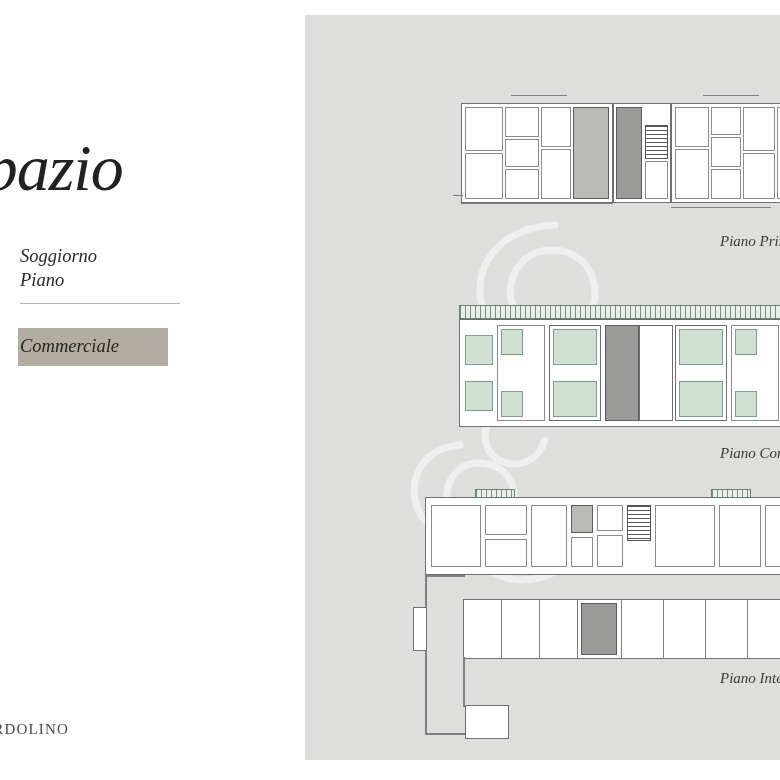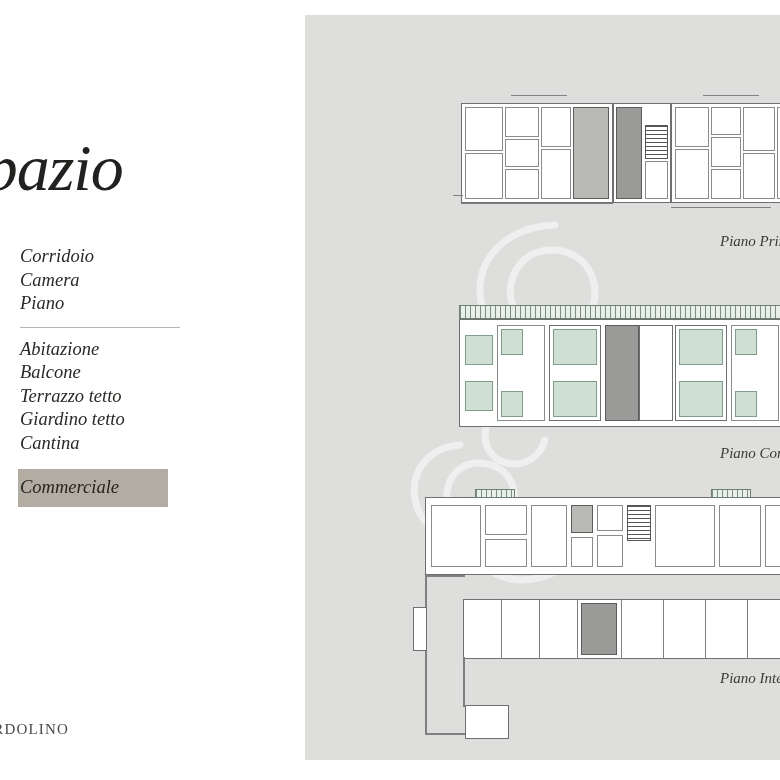--- a/index.html
+++ b/index.html
@@ -163,34 +163,26 @@
 </head>
 <body>
 
 <div id="left-panel">
 
   <div id="title">spazio</div>
 
   <div id="legend">
 
     <div class="legend-group">
-      <div class="legend-item">Corridoio</div>
-      <div class="legend-item">Camera</div>
+      <div class="legend-item">Soggiorno</div>
       <div class="legend-item">Piano</div>
     </div>
 
     <div class="legend-divider"></div>
 
-    <div class="legend-group">
-      <div class="legend-item">Abitazione</div>
-      <div class="legend-item">Balcone</div>
-      <div class="legend-item">Terrazzo tetto</div>
-      <div class="legend-item">Giardino tetto</div>
-      <div class="legend-item">Cantina</div>
-    </div>
 
     <div class="gap-med"></div>
 
     <div class="legend-item highlight">Commerciale</div>
 
     <div class="gap-med"></div>
 
   </div>
 
   <div id="brand">BARDOLINO</div>

